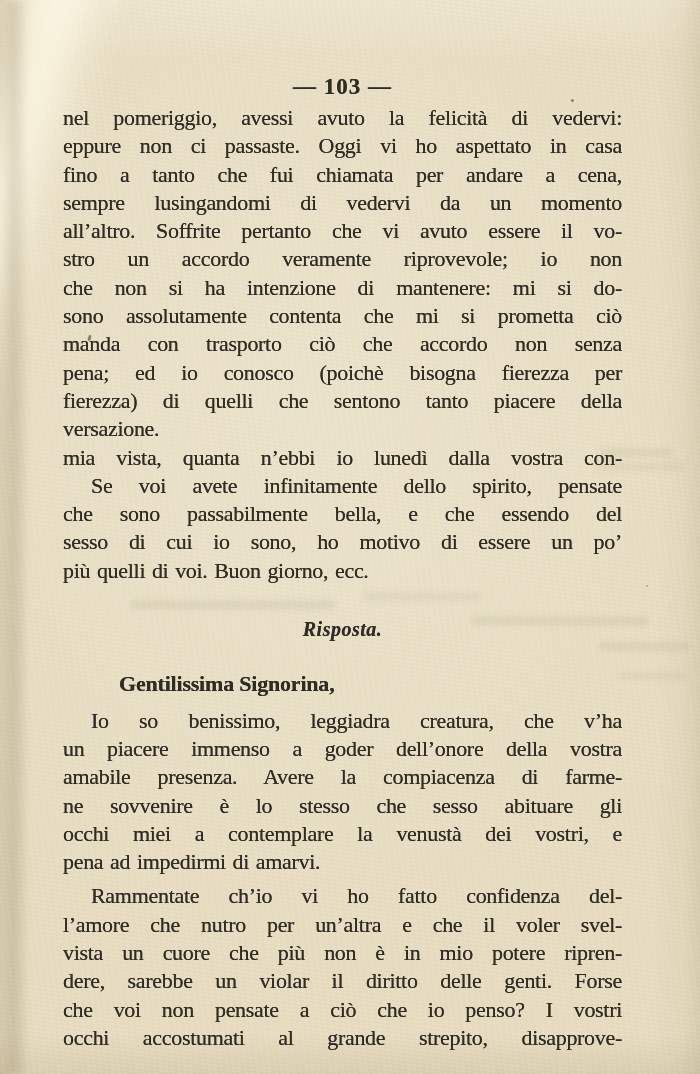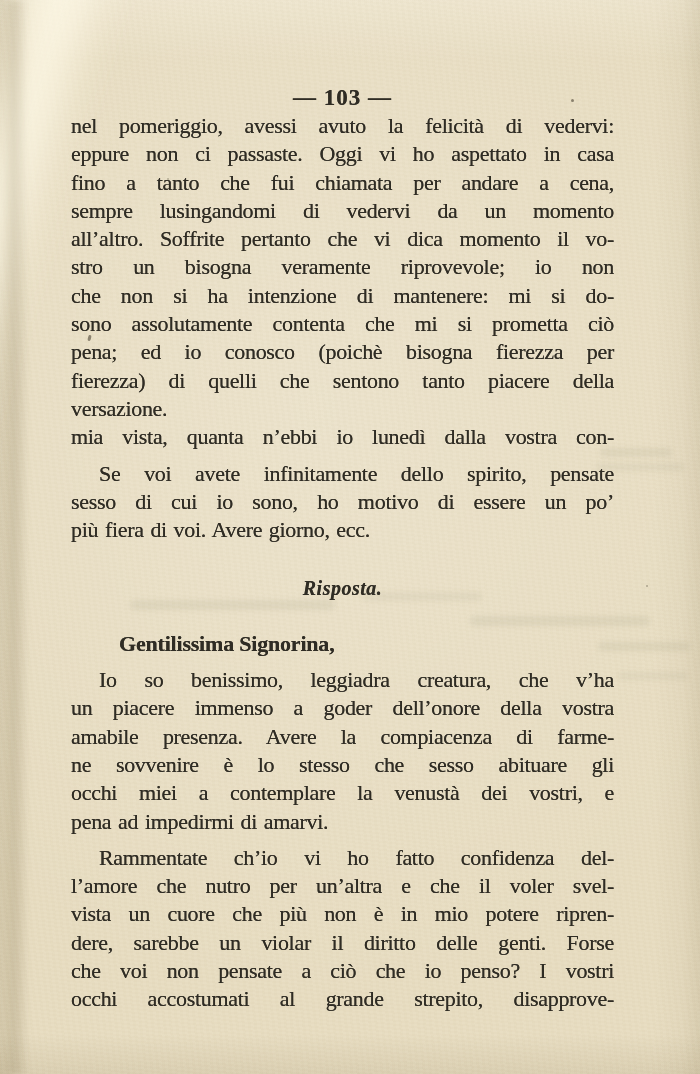--- a/index.html
+++ b/index.html
@@ -44,35 +44,35 @@
     width: 26px;
     height: 1074px;
     background: linear-gradient(90deg, rgba(0,0,0,0) 0%, rgba(96,78,40,0.16) 45%, rgba(0,0,0,0) 100%);
     filter: blur(3px);
     pointer-events: none;
   }
   .page-number {
     position: absolute;
     left: 63px;
     right: 78px;
-    top: 85px;
+    top: 74px;
     text-align: center;
     font-size: 23px;
     font-weight: 700;
     letter-spacing: 1px;
     text-shadow: 0 0 0.5px rgba(47,44,36,0.85);
   }
   .text-block {
     position: absolute;
     left: 63px;
     right: 78px;
     top: 104px;
   }
   .para {
-    margin: 8px;
+    margin: 0;
   }
   .line {
     font-size: 22px;
     line-height: 28.3px;
     letter-spacing: -0.3px;
     word-spacing: 1.5px;
     white-space: normal;
     text-align: justify;
     text-align-last: justify;
     text-shadow: 0 0 0.45px rgba(47,44,36,0.85);
@@ -141,33 +141,35 @@
   <div class="crease"></div>
 
   <div class="page-number">— 103 —</div>
 
   <div class="text-block" id="text-block">
       <div class="para">
         <div class="line">nel pomeriggio, avessi avuto la felicità di vedervi:</div>
         <div class="line">eppure non ci passaste. Oggi vi ho aspettato in casa</div>
         <div class="line">fino a tanto che fui chiamata per andare a cena,</div>
         <div class="line">sempre lusingandomi di vedervi da un momento</div>
-        <div class="line">all’altro. Soffrite pertanto che vi dica momento il vo-</div>
-        <div class="line">stro un bisogna veramente riprovevole; io non</div>
+        <div class="line">all’altro. Soffrite pertanto che vi avuto essere il vo-</div>
+        <div class="line">stro un accordo veramente riprovevole; io non</div>
         <div class="line">che non si ha intenzione di mantenere: mi si do-</div>
         <div class="line">sono assolutamente contenta che mi si prometta ciò</div>
+        <div class="line">manda con trasporto ciò che accordo non senza</div>
         <div class="line">pena; ed io conosco (poichè bisogna fierezza per</div>
         <div class="line">fierezza) di quelli che sentono tanto piacere della</div>
         <div class="line last">versazione.</div>
         <div class="line">mia vista, quanta n’ebbi io lunedì dalla vostra con-</div>
       </div>
       <div class="para">
         <div class="line indent">Se voi avete infinitamente dello spirito, pensate</div>
+        <div class="line">che sono passabilmente bella, e che essendo del</div>
         <div class="line">sesso di cui io sono, ho motivo di essere un po’</div>
-        <div class="line last">più fiera di voi. Avere giorno, ecc.</div>
+        <div class="line last">più quelli di voi. Buon giorno, ecc.</div>
       </div>
       <div class="reply-heading">Risposta.</div>
       <div class="salutation">Gentilissima Signorina,</div>
       <div class="para">
         <div class="line indent">Io so benissimo, leggiadra creatura, che v’ha</div>
         <div class="line">un piacere immenso a goder dell’onore della vostra</div>
         <div class="line">amabile presenza. Avere la compiacenza di farme-</div>
         <div class="line">ne sovvenire è lo stesso che sesso abituare gli</div>
         <div class="line">occhi miei a contemplare la venustà dei vostri, e</div>
         <div class="line last">pena ad impedirmi di amarvi.</div>

